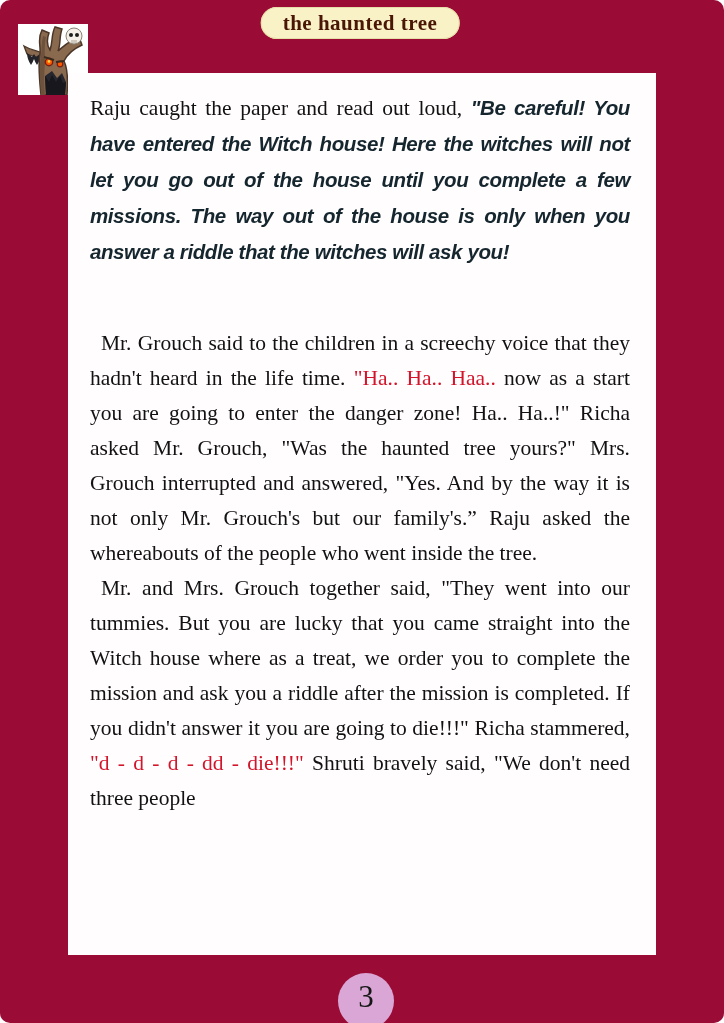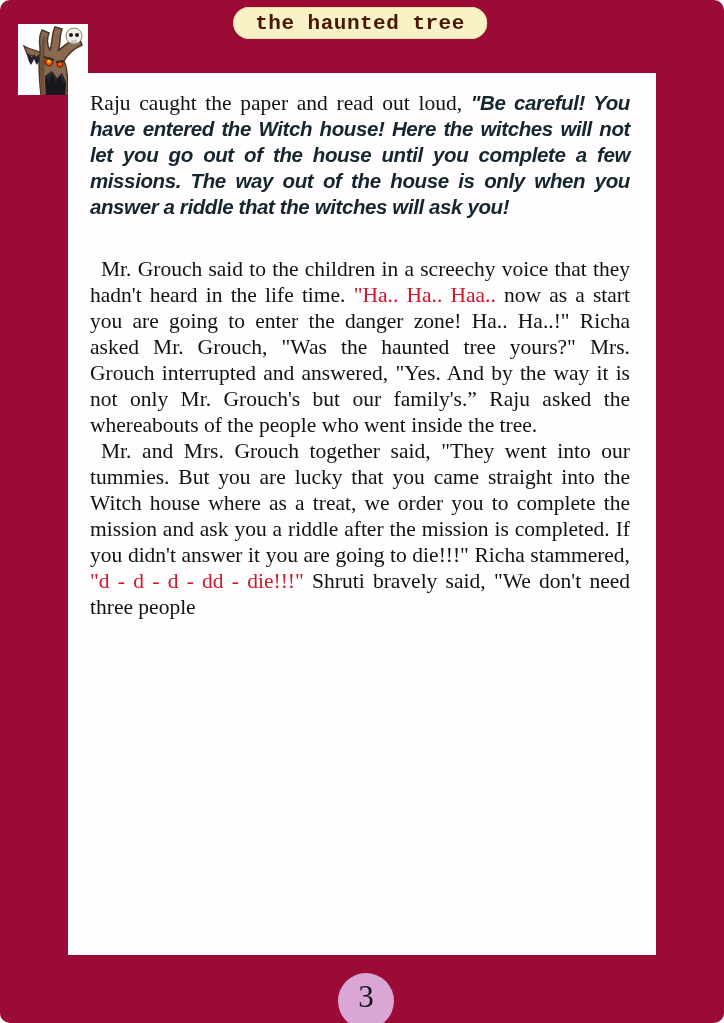--- a/index.html
+++ b/index.html
@@ -10,37 +10,37 @@
   .page-bg{
     position:absolute;inset:0;background:#9a0c36;border-radius:10px;
   }
   .title-badge{
     position:absolute;left:50%;top:7px;transform:translateX(-2px) translateX(-50%);
     background:#f8f2c6;border-radius:16px;padding:3px 22px;height:26px;
     display:flex;align-items:center;justify-content:center;
     box-shadow:0 0 0 1px #e7dfa8 inset;
   }
   .title-badge span{
-    font-family:Liberation Mono, monospace;font-size:21px;font-weight:bold;
+    font-family:Liberation Serif, serif;font-size:21px;font-weight:bold;
     color:#4a1606;letter-spacing:.5px;white-space:nowrap;
   }
   .tree-img{
     position:absolute;left:18px;top:24px;width:70px;height:71px;background:#ffffff;
   }
   .content{
     position:absolute;left:68px;top:73px;width:588px;height:882px;background:#fffdfd;
     box-sizing:border-box;padding:17px 26px 0 22px;
   }
   .content p{
-    margin:0;font-size:21.5px;line-height:26px;color:#121212;
+    margin:0;font-size:21.5px;line-height:35px;color:#121212;
     text-align:justify;
   }
   .content p.indent{text-indent:11px;}
   .content p.indent-lg{text-indent:22px;}
-  .content p.gap-before{margin-top:36px;}
+  .content p.gap-before{margin-top:56px;}
   .run-serif{font-family:"Liberation Serif", serif;color:#121212;}
   .run-letter{
     font-family:"Liberation Sans", sans-serif;font-weight:bold;font-style:italic;
     color:#16262f;font-size:20.5px;letter-spacing:-0.4px;
   }
   .run-red{font-family:"Liberation Serif", serif;color:#d2152b;}
   .page-circle{
     position:absolute;left:50%;transform:translateX(4px) translateX(-50%);
     bottom:-6px;width:56px;height:56px;border-radius:50%;
     background:#d9a6d6;display:flex;align-items:center;justify-content:center;

